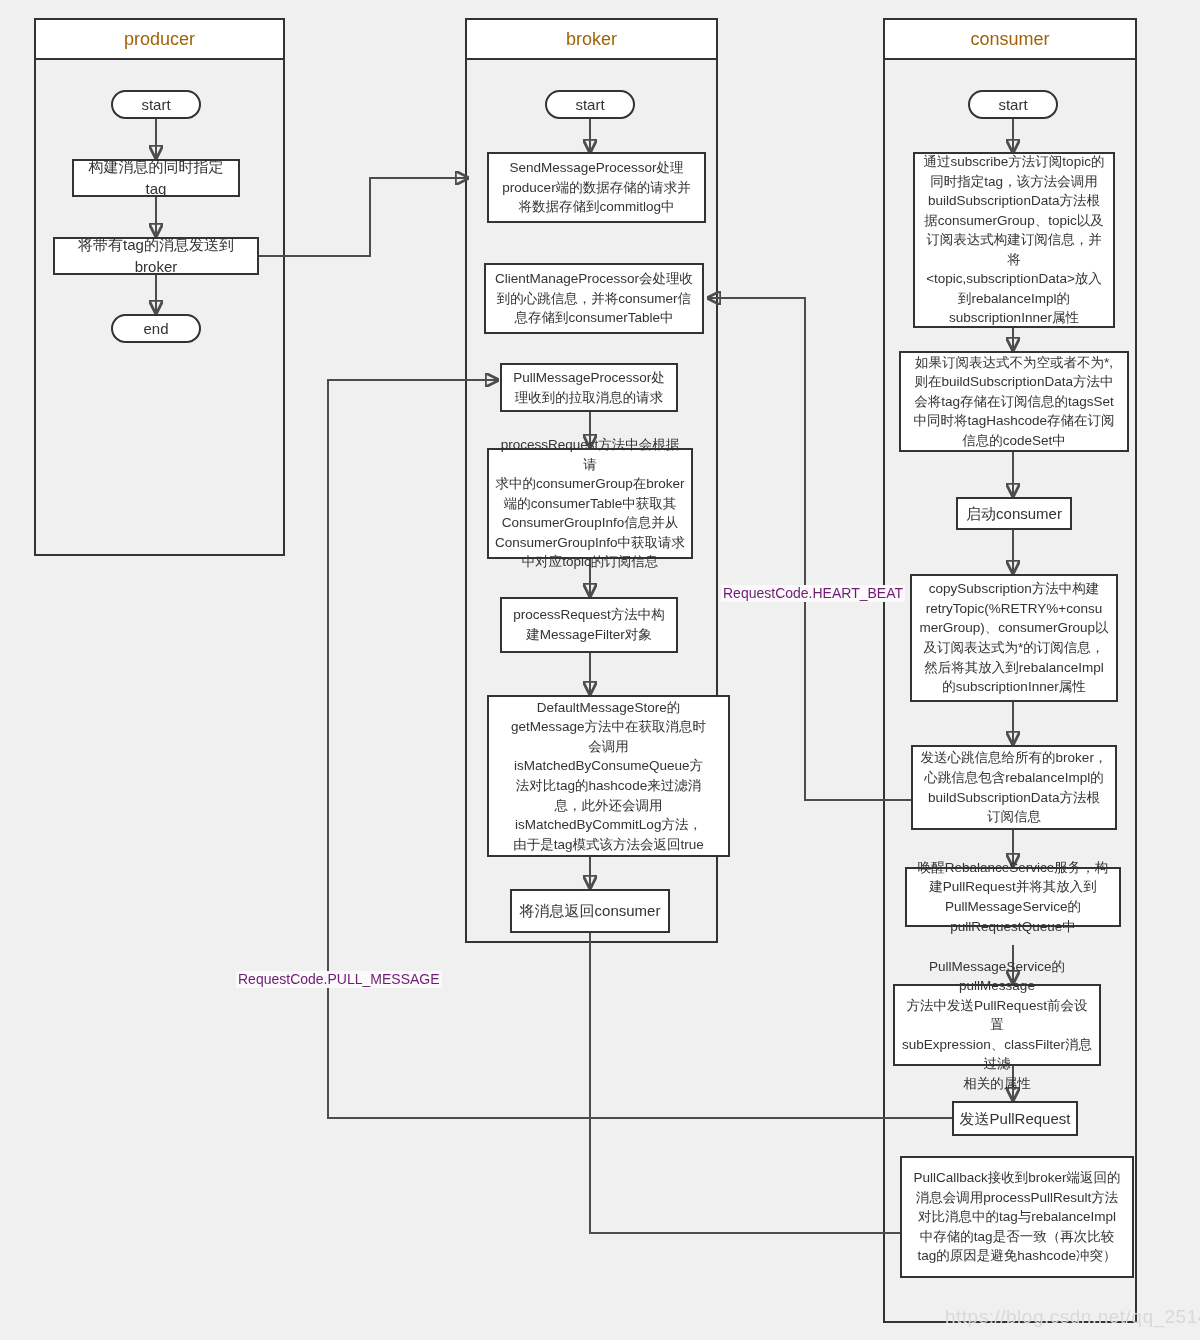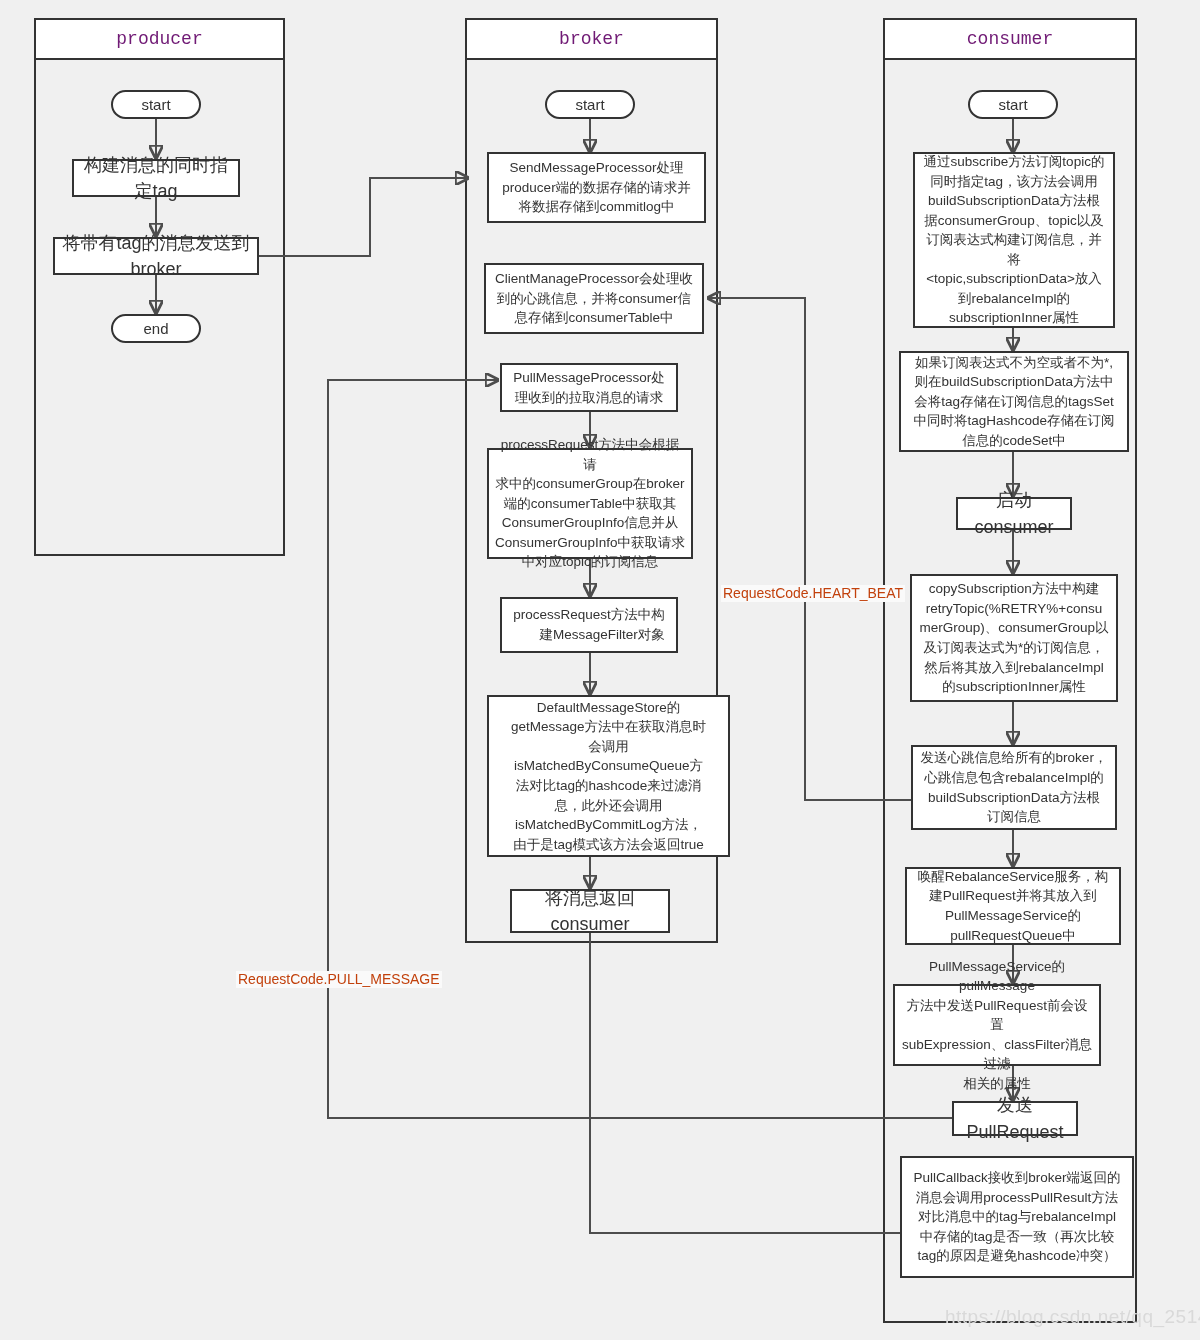--- a/index.html
+++ b/index.html
@@ -20,48 +20,48 @@
     box-sizing:border-box;
   }
   .lane-title{
     position:absolute;
     left:-2px;right:-2px;top:-2px;
     height:42px;
     border:2px solid #333;
     background:#ffffff;
     box-sizing:border-box;
     display:flex;align-items:center;justify-content:center;
-    font-size:18px;color:#701a75;font-family:Liberation Mono, monospace;
+    font-size:18px;color:#a16207;
   }
 
   
   .node{
     position:absolute;
     box-sizing:border-box;
     border:2px solid #333;
     background:#ffffff;
     display:flex;align-items:center;justify-content:center;
     text-align:center;
     color:#333;
     font-size:13.5px;
     line-height:1.45;
     padding:5px 5px;
     white-space:pre-line;
   }
   .node.term{
     border-radius:22px;
     font-size:15px;
   }
-  .node.one-line{font-size:18px;}
+  .node.one-line{font-size:15px;}
 
   
   .edge-label{
     position:absolute;
     background:#fafafa;
-    color:#c2410c;
+    color:#701a75;
     font-size:14px;
     line-height:1.1;
     padding:1px 2px;
     white-space:nowrap;
   }
 
   
   .watermark{
     position:absolute;
     color:#d9d9d9;
@@ -138,21 +138,21 @@
 到的心跳信息，并将consumer信
 息存储到consumerTable中</div>
   <div class="node" style="left:487px;top:448px;width:206px;height:111px;">processRequest方法中会根据请
 求中的consumerGroup在broker
 端的consumerTable中获取其
 ConsumerGroupInfo信息并从
 ConsumerGroupInfo中获取请求
 中对应topic的订阅信息</div>
   <div class="node" style="left:500px;top:363px;width:178px;height:49px;">PullMessageProcessor处
 理收到的拉取消息的请求</div>
-  <div class="node" style="left:500px;top:597px;width:178px;height:56px;text-align:right;">processRequest方法中构
+  <div class="node" style="left:500px;top:597px;width:178px;height:56px;">processRequest方法中构
 建MessageFilter对象</div>
   <div class="node" style="left:487px;top:695px;width:243px;height:162px;">DefaultMessageStore的
 getMessage方法中在获取消息时
 会调用
 isMatchedByConsumeQueue方
 法对比tag的hashcode来过滤消
 息，此外还会调用
 isMatchedByCommitLog方法，
 由于是tag模式该方法会返回true</div>
   <div class="node one-line" style="left:510px;top:889px;width:160px;height:44px;">将消息返回consumer</div>
@@ -175,21 +175,21 @@
   <div class="node" style="left:910px;top:574px;width:208px;height:128px;">copySubscription方法中构建
 retryTopic(%RETRY%+consu
 merGroup)、consumerGroup以
 及订阅表达式为*的订阅信息，
 然后将其放入到rebalanceImpl
 的subscriptionInner属性</div>
   <div class="node" style="left:911px;top:745px;width:206px;height:85px;">发送心跳信息给所有的broker，
 心跳信息包含rebalanceImpl的
 buildSubscriptionData方法根
 订阅信息</div>
-  <div class="node" style="left:905px;top:867px;width:216px;height:78px;">唤醒RebalanceService服务，构
+  <div class="node" style="left:905px;top:867px;width:216px;height:60px;">唤醒RebalanceService服务，构
 建PullRequest并将其放入到
 PullMessageService的
 pullRequestQueue中</div>
   <div class="node" style="left:893px;top:984px;width:208px;height:82px;">PullMessageService的pullMessage
 方法中发送PullRequest前会设置
 subExpression、classFilter消息过滤
 相关的属性</div>
   <div class="node one-line" style="left:952px;top:1101px;width:126px;height:35px;">发送PullRequest</div>
   <div class="node" style="left:900px;top:1156px;width:234px;height:122px;">PullCallback接收到broker端返回的
 消息会调用processPullResult方法

